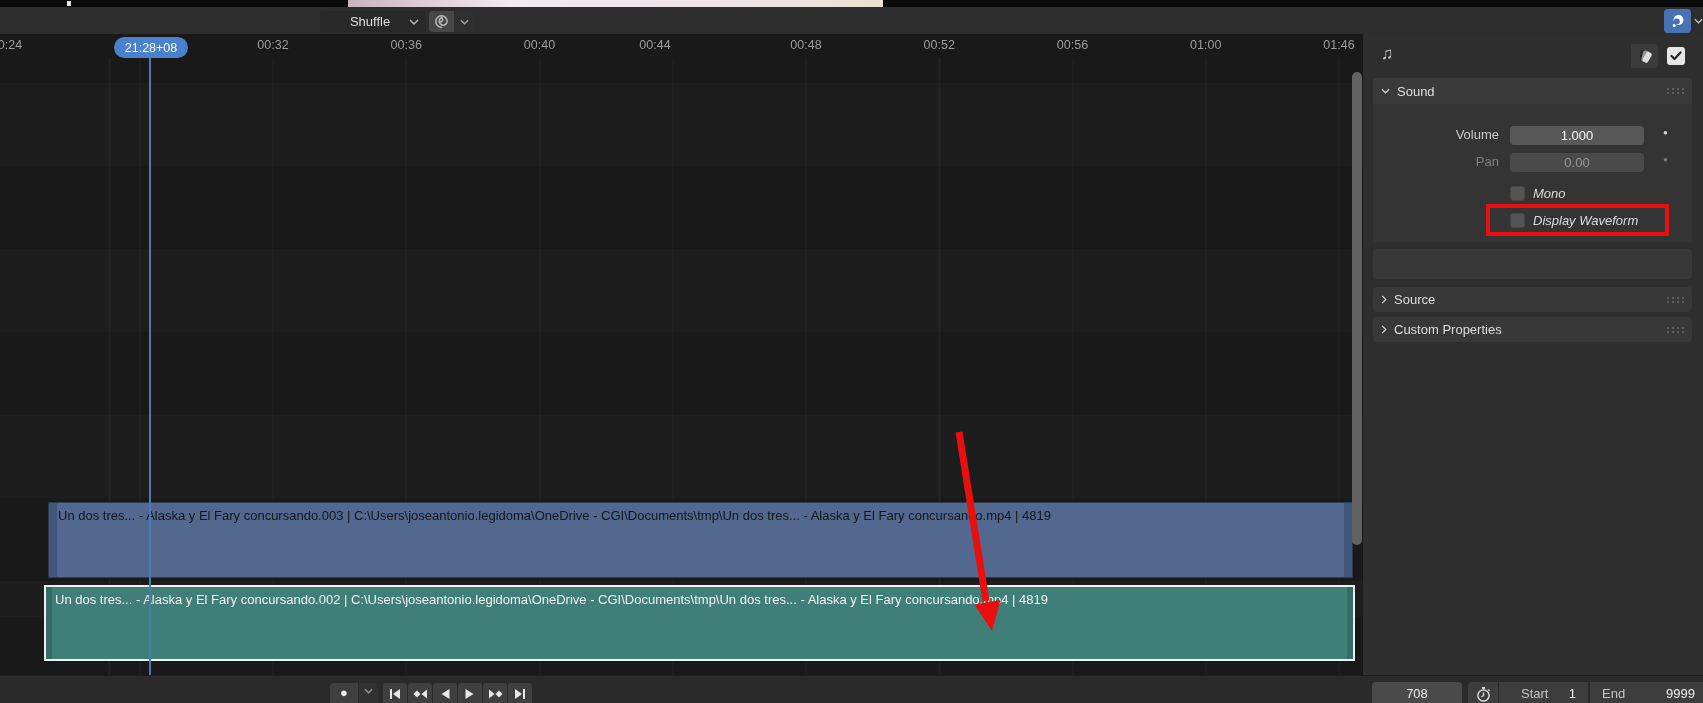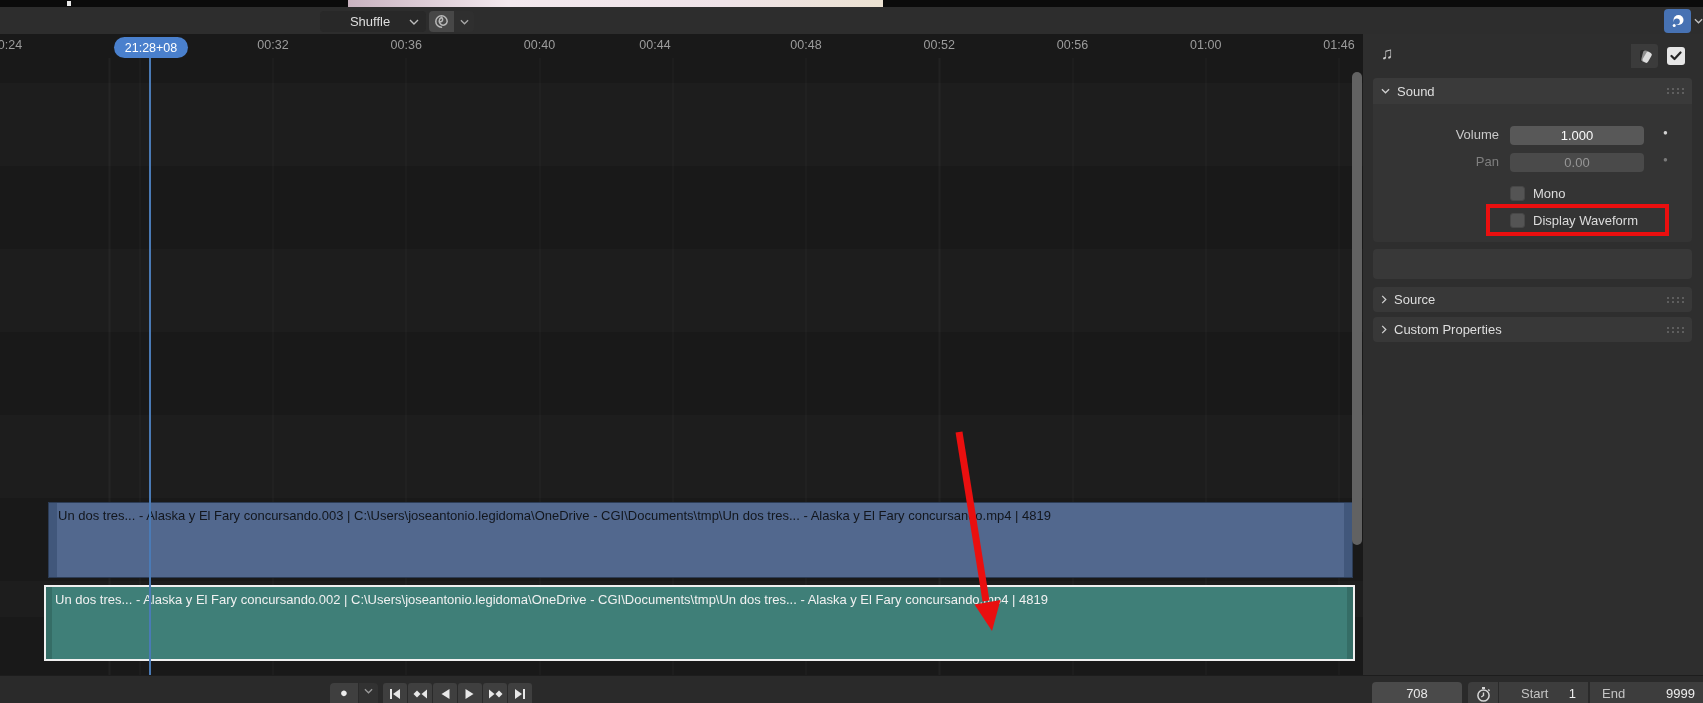--- a/index.html
+++ b/index.html
@@ -86,21 +86,21 @@
   .prow .plabel { position:absolute; right:193px; top:1px; width:120px; text-align:right; color:#c9c9c9; }
   .prow .pfield { position:absolute; left:137px; top:0; width:134px; height:19px; border-radius:4px;
     display:flex; align-items:center; justify-content:center; }
   .prow .pdot { position:absolute; left:290px; top:2px; font-size:8px; color:#d2d2d2; }
   #row-volume { top:48px; }
   #row-volume .pfield { background:#585858; color:#fafafa; }
   #row-pan { top:75px; }
   #row-pan .plabel { color:#7f7f7f; }
   #row-pan .pfield { background:#4a4a4a; color:#969696; }
   #row-pan .pdot { color:#7a7a7a; }
-  .crow { position:absolute; left:137px; height:16px; display:flex; align-items:center; gap:8px; color:#dcdcdc; }
+  .crow { position:absolute; left:137px; height:16px; display:flex; align-items:center; gap:8px; color:#dcdcdc;font-style:italic; }
   #row-mono { top:107px; }
   #row-waveform { top:134px; }
   .mini-check { width:15px; height:15px; background:#545454; border-radius:3px; border:1px solid #474747; }
 
   #tooltip { left:1390px; top:247px; width:314px; height:35px; background:#161616;
     border:1px solid #060606; border-radius:6px; z-index:45;
     color:#d5d5d5; font-size:13.5px; display:flex; align-items:center; padding-left:17px; white-space:nowrap; overflow:hidden; }
 
   
   #footer { left:0; top:675px; width:1703px; height:28px; background:#2a2a2a; border-top:1px solid #1d1d1d; }

